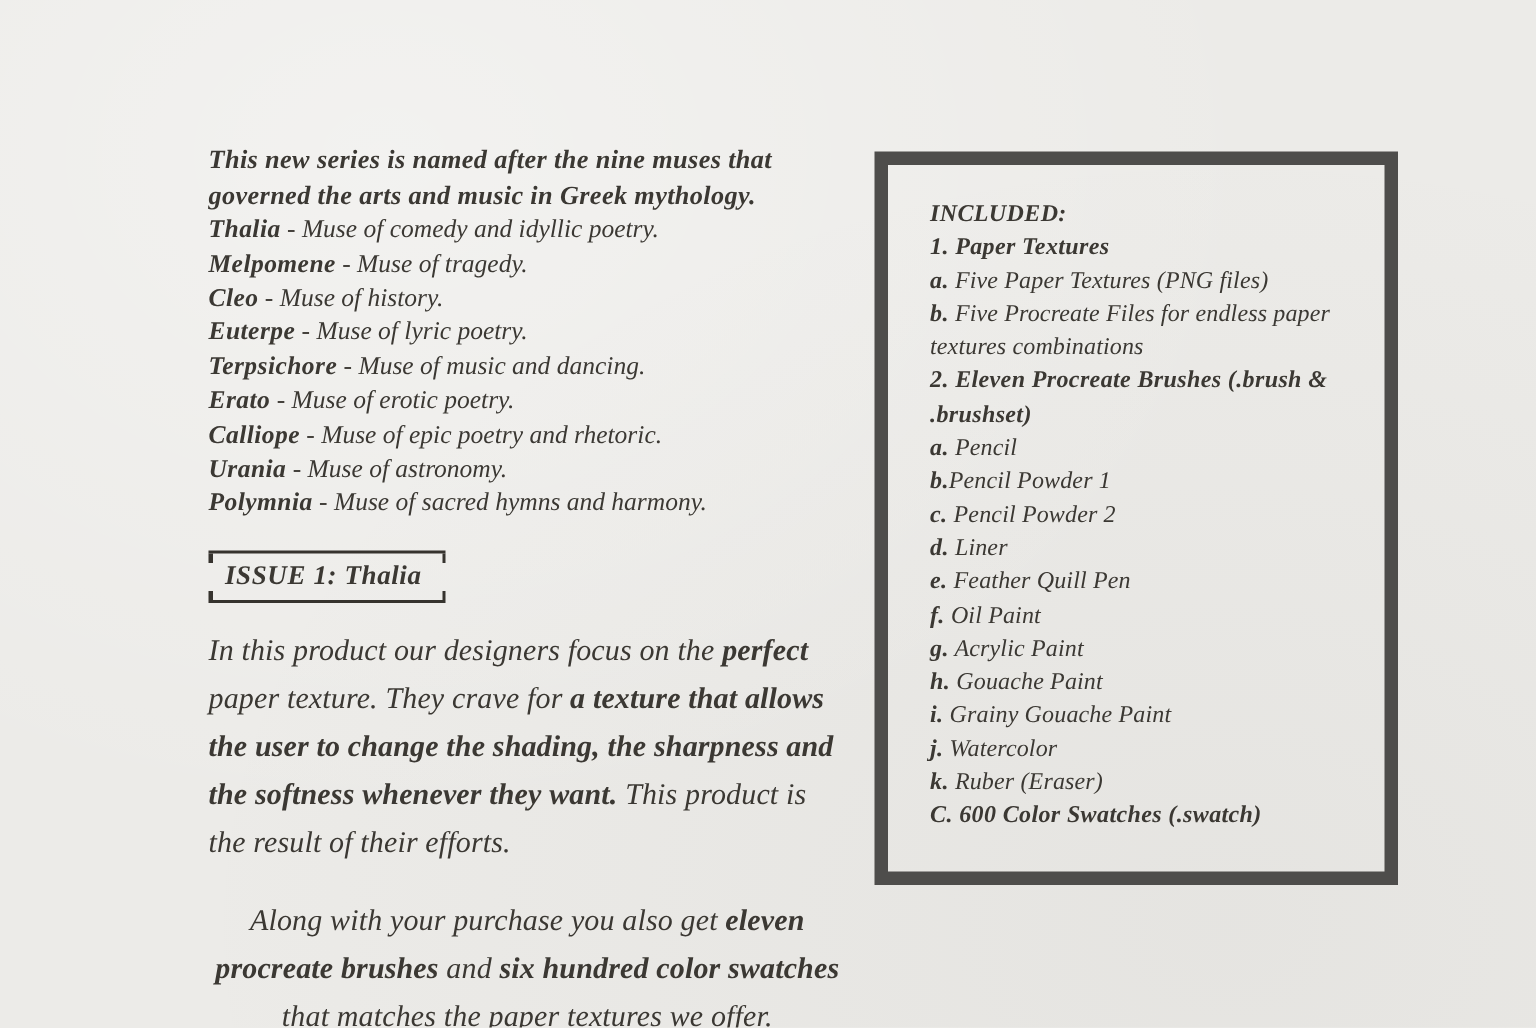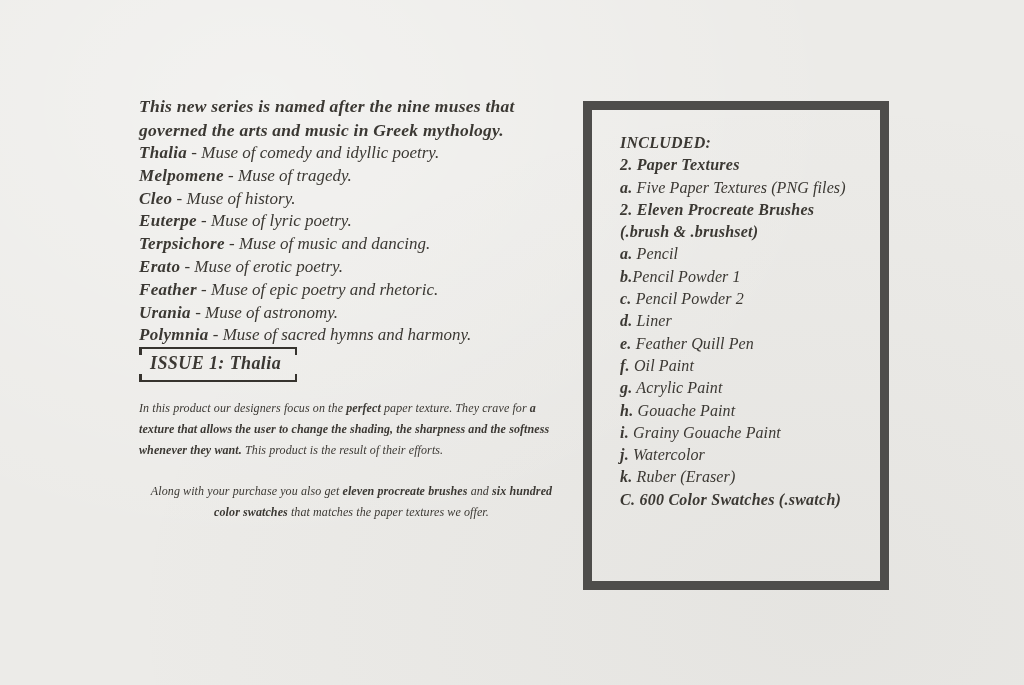--- a/index.html
+++ b/index.html
@@ -19,45 +19,45 @@
   
   .left-col { position:absolute; left:139px; top:94px; width:450px; }
 
   .heading { font-weight:bold; font-size:17.5px; line-height:24px; letter-spacing:.25px; }
   .heading-line { white-space:nowrap; }
 
   .muses { font-size:17px; line-height:22.8px; }
   .muse-row { white-space:nowrap; }
   .muse-row b { letter-spacing:.3px; }
 
-  .issue-row { }
+  .issue-row { margin-top:20px; }
   .issue-badge {
     position:relative; display:inline-block;
     font-weight:bold; font-size:18px; letter-spacing:.4px;
     padding:4px 16px 6px 11px;
     border-top:2.5px solid #36332e;
     border-bottom:2.5px solid #36332e;
   }
   .issue-badge::before, .issue-badge::after {
     content:""; position:absolute; top:0; bottom:0; width:2.5px;
     background:linear-gradient(to bottom,
       #36332e 0 6px, transparent 6px calc(100% - 6px), #36332e calc(100% - 6px) 100%);
   }
   .issue-badge::before { left:0; }
   .issue-badge::after  { right:0; }
 
-  .para { font-size:12px; line-height:21px; max-width:425px; letter-spacing:.1px; }
+  .para { font-size:20px; line-height:32px; max-width:425px; letter-spacing:.1px; }
   .para-1 { margin-top:16px; }
   .para-2 { margin-top:20px;text-align:center; }
   .para b, .muses b { font-weight:bold; }
 
   
   .included-panel {
     position:absolute; left:583px; top:101px;
-    width:306px; height:489px;
+    width:349px; height:489px;
     border:9px solid #4e4d4b;
   }
   .included-inner { padding:22px 16px 0 28px; font-size:16px; line-height:22.3px; }
   .included-item { letter-spacing:.1px; }
   .included-item b { letter-spacing:.25px; }
 </style>
 </head>
 <body>
 
 <div class="left-col">
@@ -67,40 +67,41 @@
     <div class="heading-line">governed the arts and music in Greek mythology.</div>
   </div>
 
   <div class="muses">
     <div class="muse-row"><b>Thalia</b><span> - Muse of comedy and idyllic poetry.</span></div>
     <div class="muse-row"><b>Melpomene</b><span> - Muse of tragedy.</span></div>
     <div class="muse-row"><b>Cleo</b><span> - Muse of history.</span></div>
     <div class="muse-row"><b>Euterpe</b><span> - Muse of lyric poetry.</span></div>
     <div class="muse-row"><b>Terpsichore</b><span> - Muse of music and dancing.</span></div>
     <div class="muse-row"><b>Erato</b><span> - Muse of erotic poetry.</span></div>
-    <div class="muse-row"><b>Feather</b><span> - Muse of epic poetry and rhetoric.</span></div>
+    <div class="muse-row"><b>Calliope</b><span> - Muse of epic poetry and rhetoric.</span></div>
     <div class="muse-row"><b>Urania</b><span> - Muse of astronomy.</span></div>
     <div class="muse-row"><b>Polymnia</b><span> - Muse of sacred hymns and harmony.</span></div>
   </div>
 
   <div class="issue-row">
     <span class="issue-badge">ISSUE 1: Thalia</span>
   </div>
 
   <div class="para para-1"><span>In this product our designers focus on the </span><b>perfect</b><span> paper texture. They crave for </span><b>a texture that allows the user to change the shading, the sharpness and the softness whenever they want.</b><span> This product is the result of their efforts.</span></div>
 
   <div class="para para-2"><span>Along with your purchase you also get </span><b>eleven procreate brushes</b><span> and </span><b>six hundred color swatches</b><span> that matches the paper textures we offer.</span></div>
 
 </div>
 
 <div class="included-panel">
   <div class="included-inner">
     <div class="included-item"><b>INCLUDED:</b></div>
-    <div class="included-item"><b>2. Paper Textures</b></div>
+    <div class="included-item"><b>1. Paper Textures</b></div>
     <div class="included-item"><b>a.</b><span> Five Paper Textures (PNG files)</span></div>
+    <div class="included-item"><b>b.</b><span> Five Procreate Files for endless paper textures combinations</span></div>
     <div class="included-item"><b>2. Eleven Procreate Brushes (.brush &amp; .brushset)</b></div>
     <div class="included-item"><b>a.</b><span> Pencil</span></div>
     <div class="included-item"><b>b.</b><span>Pencil Powder  1</span></div>
     <div class="included-item"><b>c.</b><span> Pencil Powder 2</span></div>
     <div class="included-item"><b>d.</b><span> Liner</span></div>
     <div class="included-item"><b>e.</b><span> Feather Quill Pen</span></div>
     <div class="included-item"><b>f.</b><span> Oil Paint</span></div>
     <div class="included-item"><b>g.</b><span> Acrylic Paint</span></div>
     <div class="included-item"><b>h.</b><span> Gouache Paint</span></div>
     <div class="included-item"><b>i.</b><span> Grainy Gouache Paint</span></div>

